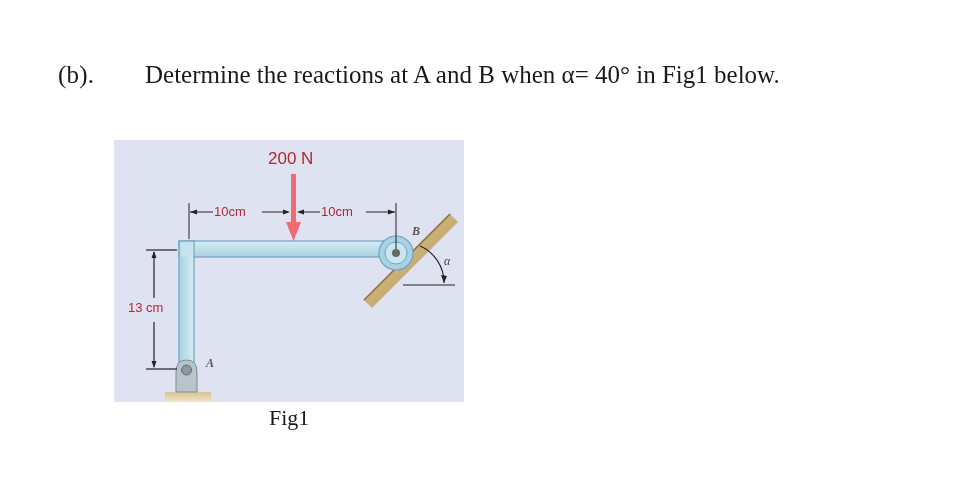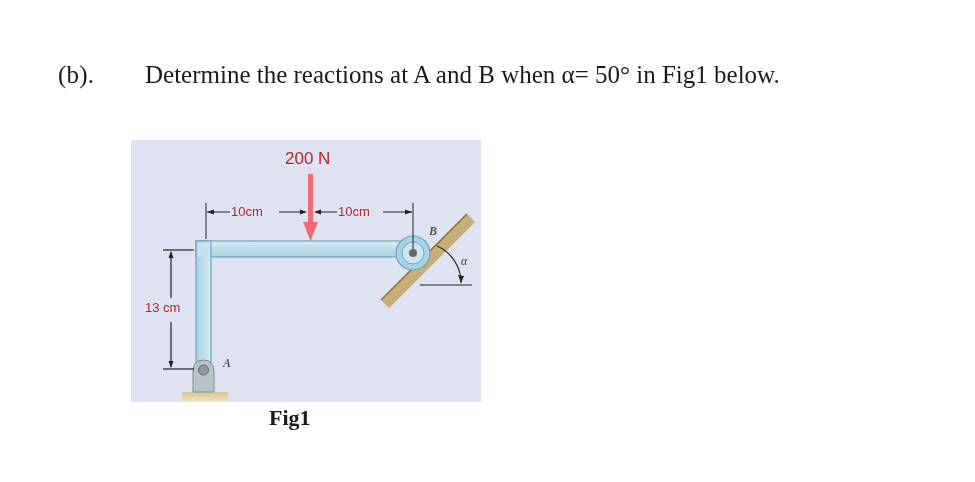--- a/index.html
+++ b/index.html
@@ -7,34 +7,34 @@
     width: 975px; height: 482px; background: #ffffff; position: relative; overflow: hidden;
     font-family: "Liberation Serif", "DejaVu Serif", serif; color: #1a1a1a;
   }
   .label-b {
     position: absolute; left: 58px; top: 61px; font-size: 25px; letter-spacing: 0.2px;
   }
   .question {
     position: absolute; left: 145px; top: 61px; font-size: 25px; white-space: nowrap;
   }
   .figure {
-    position: absolute; left: 131px; top: 140px; width: 350px; height: 262px;
+    position: absolute; left: 114px; top: 140px; width: 350px; height: 262px;
     background: #dfe3f1;
   }
   .figure svg { position: absolute; left: 0; top: 0; }
   .fig-caption {
-    position: absolute; left: 269px; top: 405px; font-size: 22px; font-weight: bold;
+    position: absolute; left: 269px; top: 405px; font-size: 22px; font-weight: normal;
   }
   .sans { font-family: "Liberation Sans", "DejaVu Sans", sans-serif; }
 </style>
 </head>
 <body>
 
 <div class="label-b">(b).</div>
-<div class="question">Determine the reactions at A and B when α= 50° in Fig1 below.</div>
+<div class="question">Determine the reactions at A and B when α= 40° in Fig1 below.</div>
 
 <div class="figure">
   <svg width="350" height="262" viewBox="0 0 350 262">
     <defs>
       <linearGradient id="beamH" x1="0" y1="0" x2="0" y2="1">
         <stop offset="0" stop-color="#d6ecf4"></stop>
         <stop offset="1" stop-color="#a9d0e0"></stop>
       </linearGradient>
       <linearGradient id="beamV" x1="0" y1="0" x2="1" y2="0">
         <stop offset="0" stop-color="#a9d0e0"></stop>

